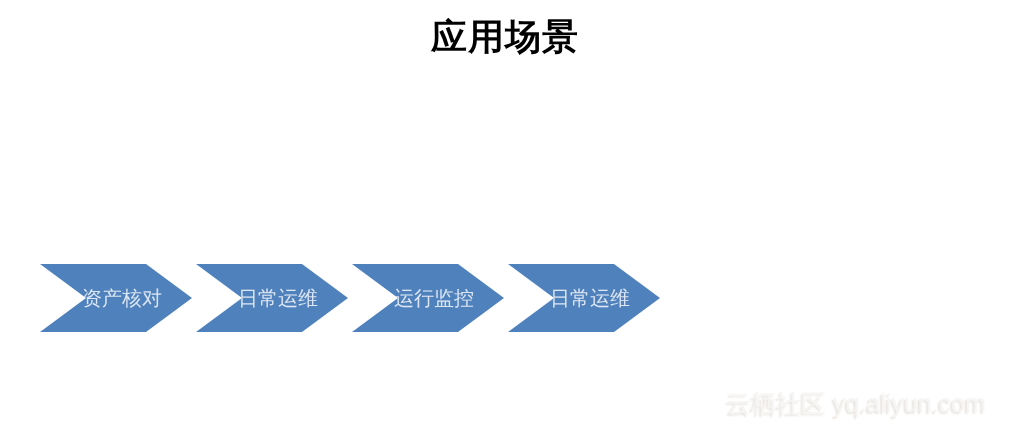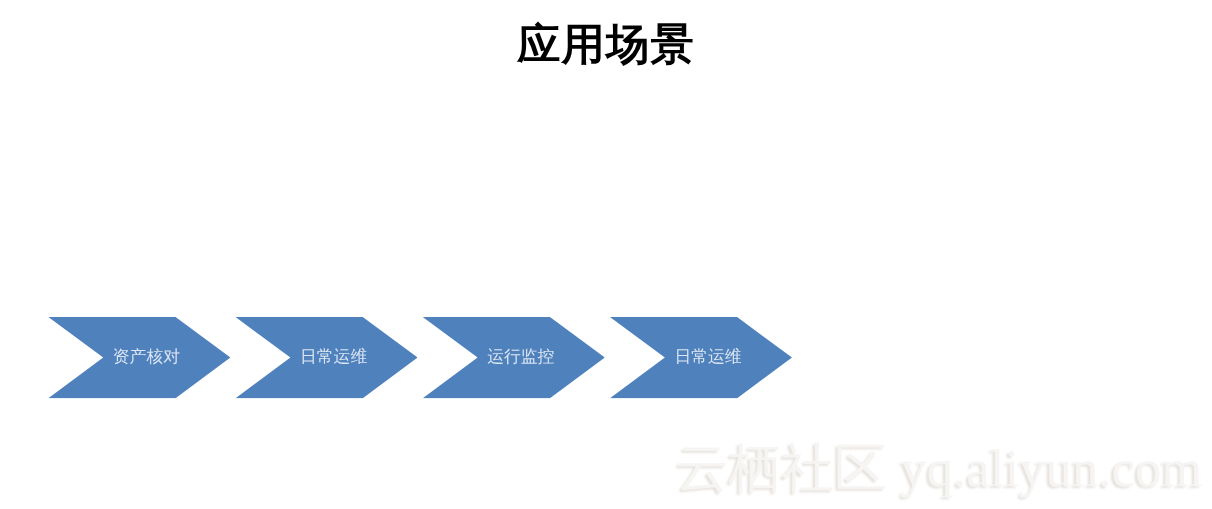--- a/index.html
+++ b/index.html
@@ -44,33 +44,33 @@
       46px 50%
     );
     display: flex;
     align-items: center;
     justify-content: center;
     padding-left: 16px;
     padding-right: 4px;
   }
   .chevron-label {
     color: #dce6f2;
-    font-size: 14px;
+    font-size: 20px;
     font-family: "Liberation Serif", "DejaVu Serif", serif;
     white-space: nowrap;
     text-align: center;
   }
   .watermark {
     position: absolute;
-    right: 8px;
+    right: 24px;
     bottom: 4px;
-    font-size: 44px;
+    font-size: 25px;
     color: #f7f5f3;
     text-shadow: -2px 2px 2px #e6e2dd;
-    font-family: Liberation Serif, serif;
+    font-family: Liberation Sans, sans-serif;
     white-space: nowrap;
   }
 </style>
 </head>
 <body>
 
 <div class="slide">
 
   <div class="slide-title">应用场景</div>
 

